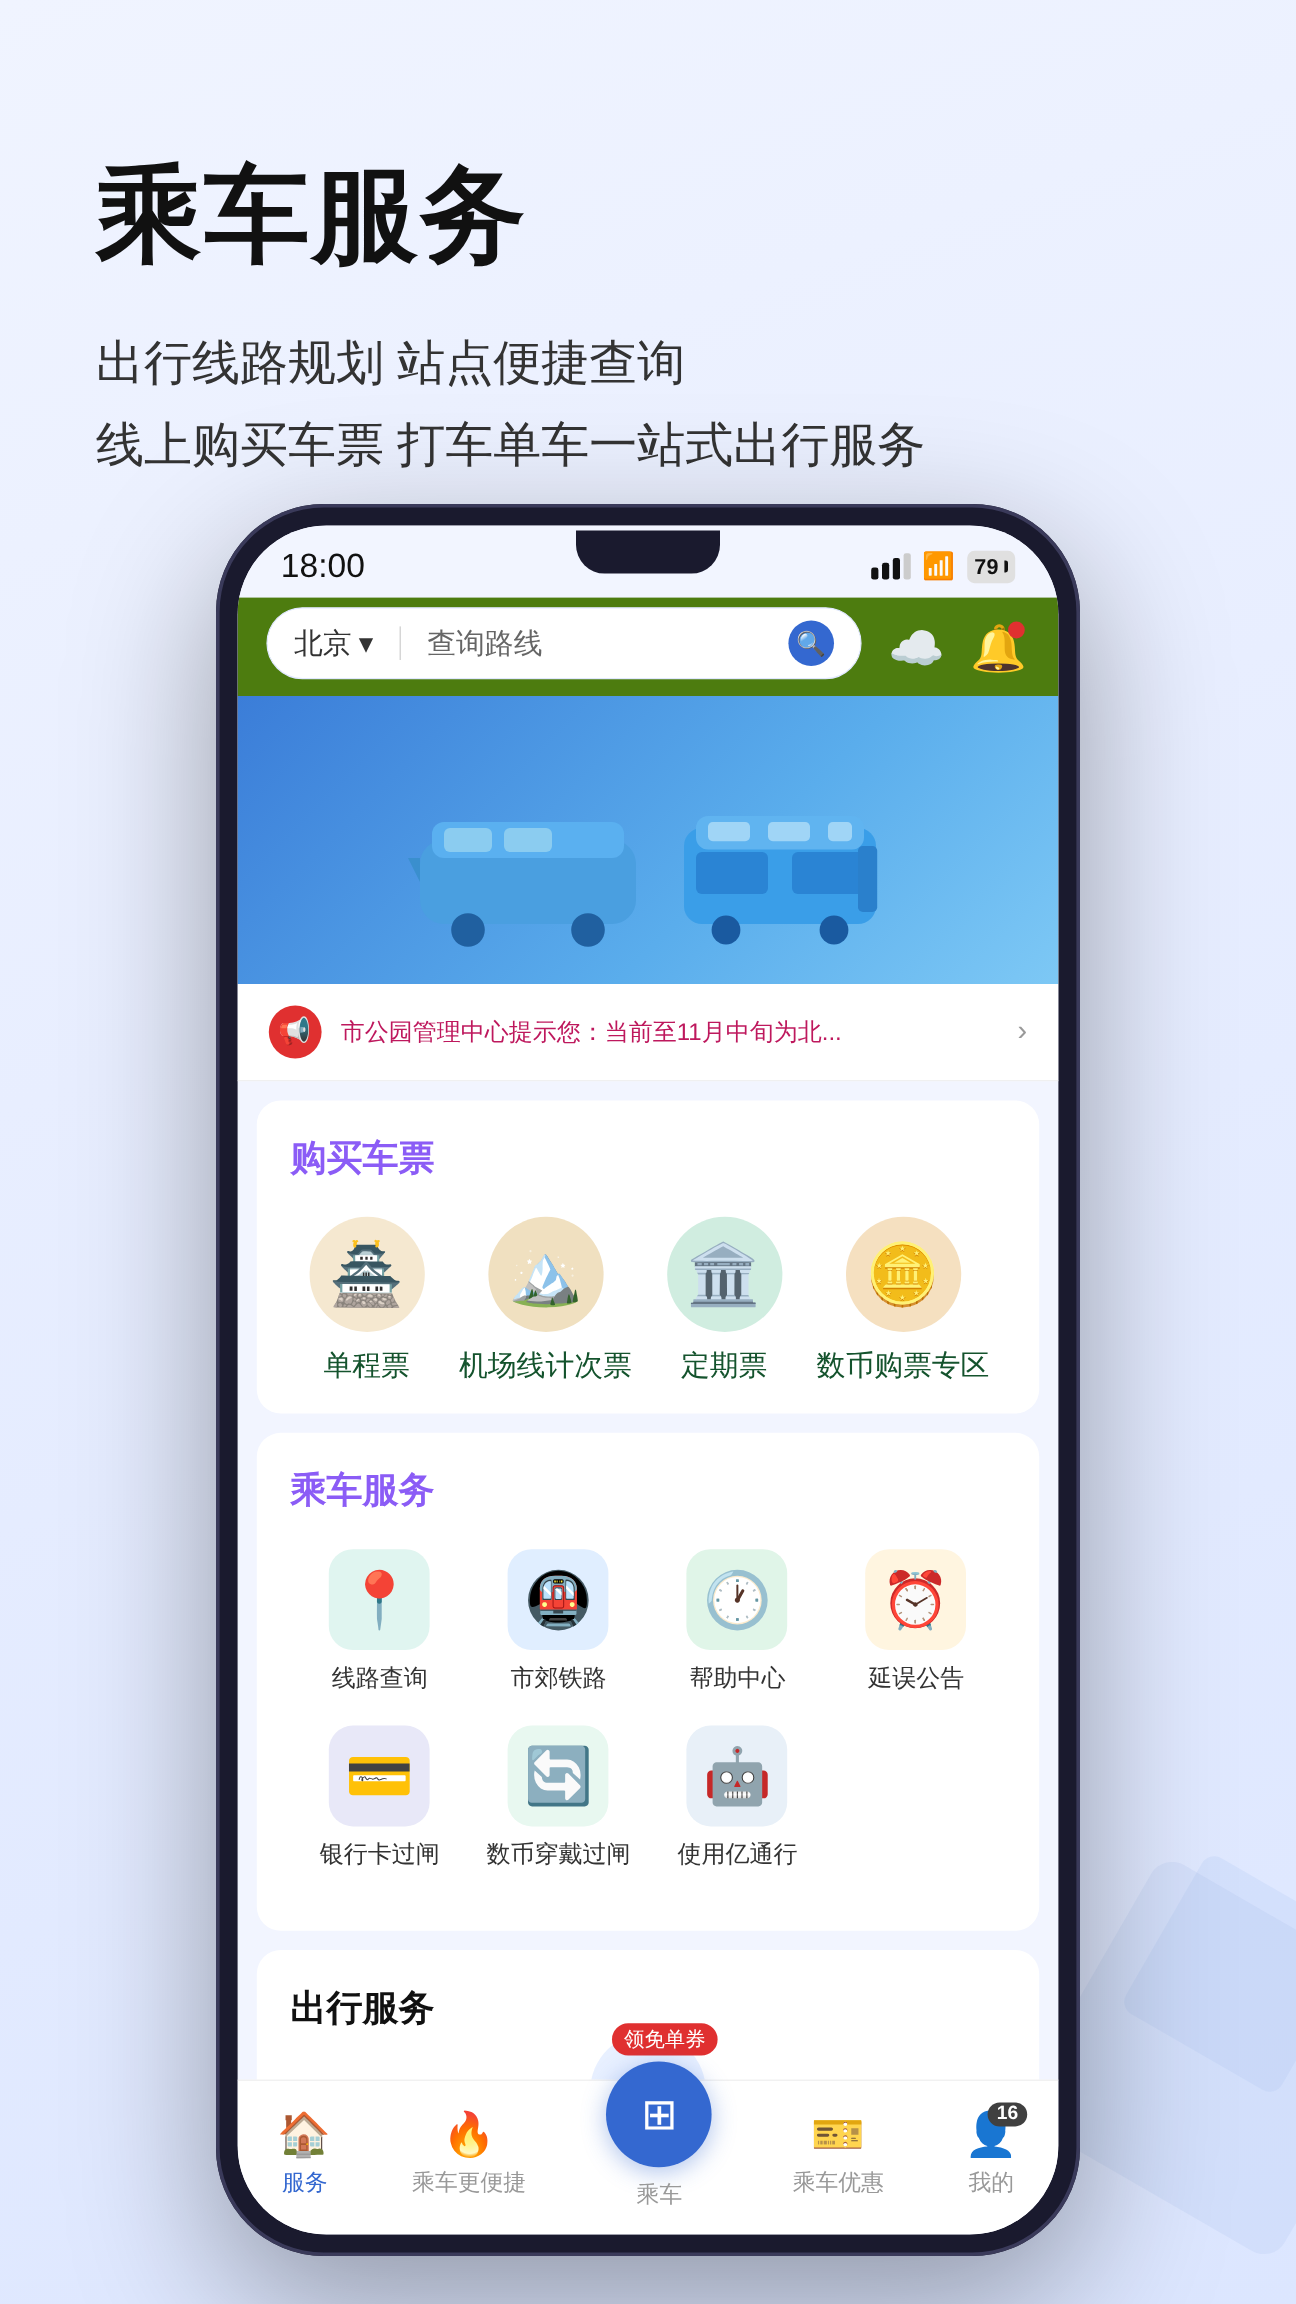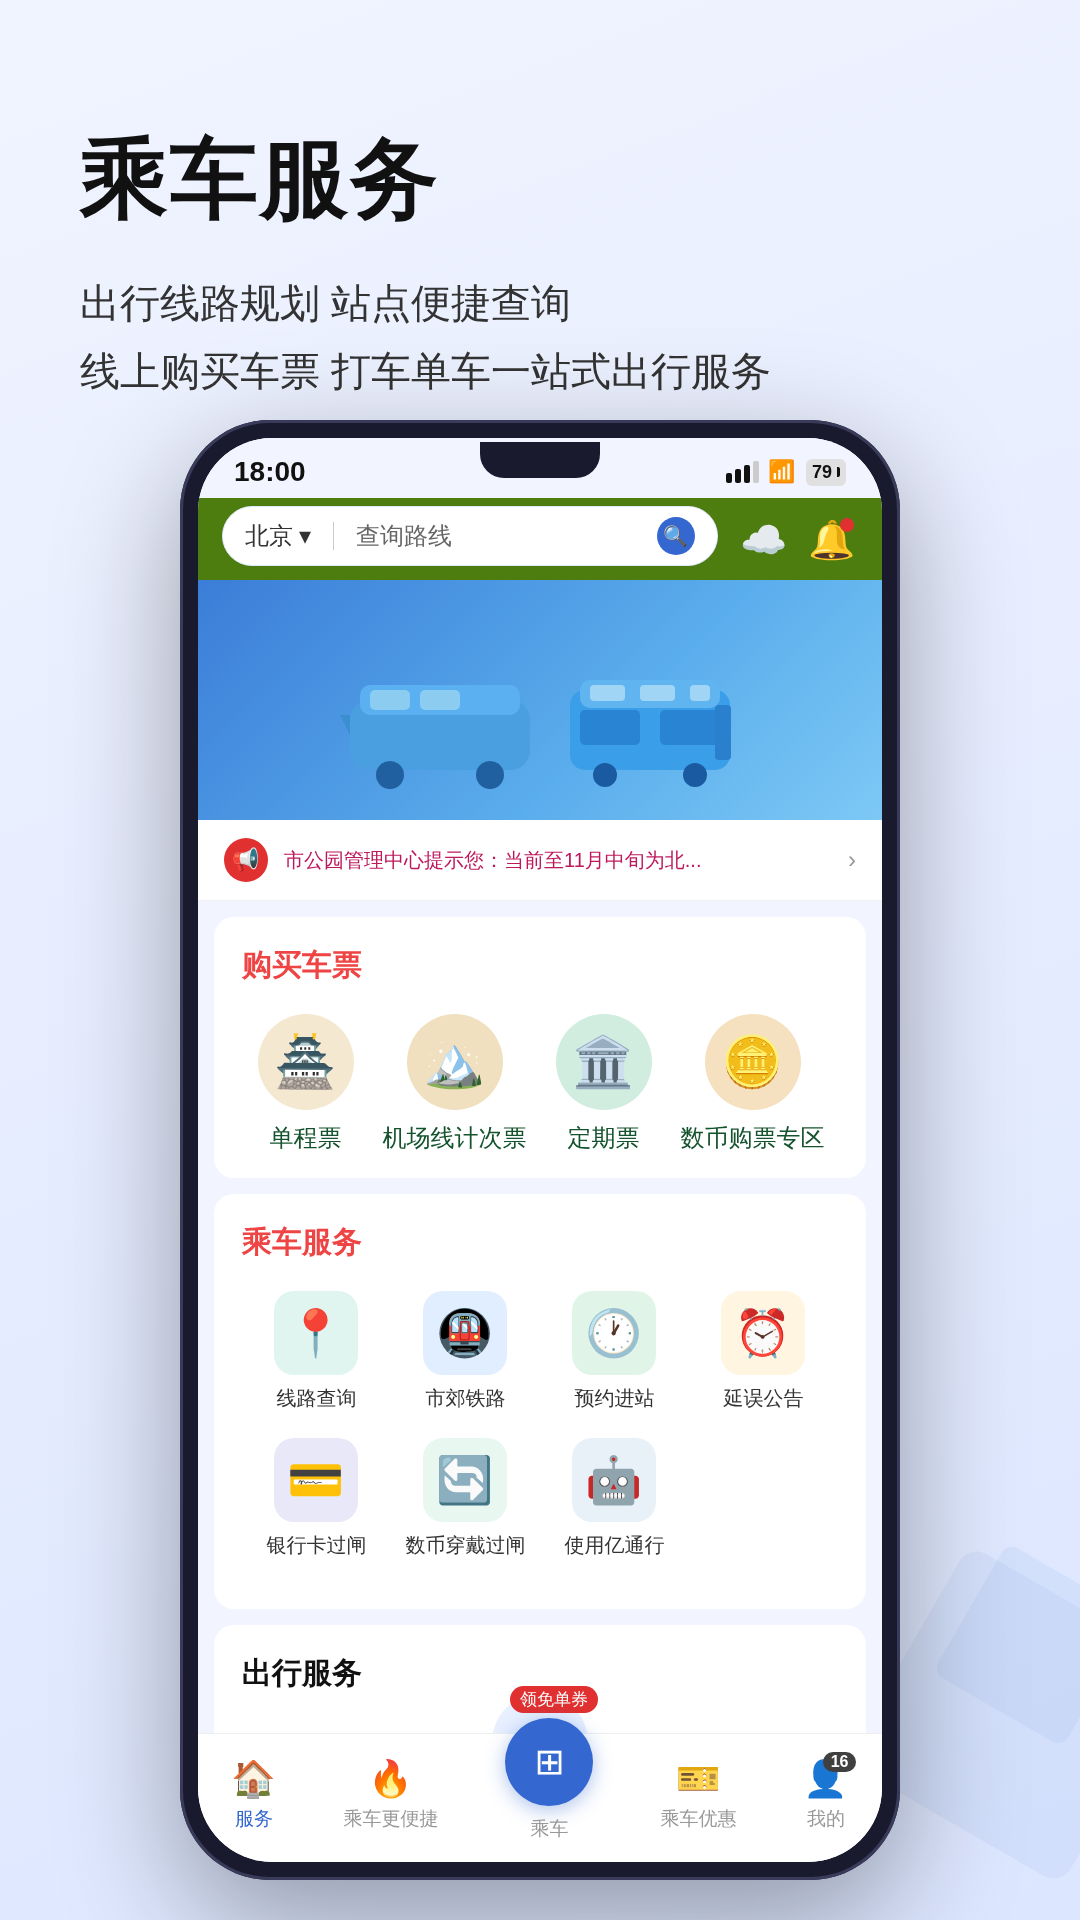--- a/index.html
+++ b/index.html
@@ -63,21 +63,21 @@
     
     .status-bar {
       display: flex;
       justify-content: space-between;
       align-items: center;
       padding: 18px 36px 10px;
       background: #f2f5ff;
     }
     .status-time {
       font-size: 28px;
-      font-weight: 700;
+      font-weight: 400;
       color: #111;
     }
     .status-icons {
       display: flex;
       align-items: center;
       gap: 10px;
     }
     .signal-icon {
       display: flex;
       align-items: flex-end;
@@ -250,21 +250,21 @@
     
     .section-card {
       background: #fff;
       border-radius: 20px;
       margin: 16px 16px 0;
       padding: 28px 28px 24px;
     }
     .section-title {
       font-size: 30px;
       font-weight: 700;
-      color: #ef4444;
+      color: #8b5cf6;
       margin-bottom: 28px;
     }
 
     
     .icon-grid {
       display: flex;
       gap: 0;
       justify-content: space-around;
     }
     .icon-item {
@@ -560,21 +560,21 @@
           <div class="service-item">
             <div class="service-icon-wrap" style="background:#e0f5f0">📍</div>
             <span class="service-label">线路查询</span>
           </div>
           <div class="service-item">
             <div class="service-icon-wrap" style="background:#e0eeff">🚇</div>
             <span class="service-label">市郊铁路</span>
           </div>
           <div class="service-item">
             <div class="service-icon-wrap" style="background:#e0f5e8">🕐</div>
-            <span class="service-label">预约进站</span>
+            <span class="service-label">帮助中心</span>
           </div>
           <div class="service-item">
             <div class="service-icon-wrap" style="background:#fff5e0">⏰</div>
             <span class="service-label">延误公告</span>
           </div>
         </div>
 
         <div class="service-row">
           <div class="service-item">
             <div class="service-icon-wrap" style="background:#e8e8f8">💳</div>

